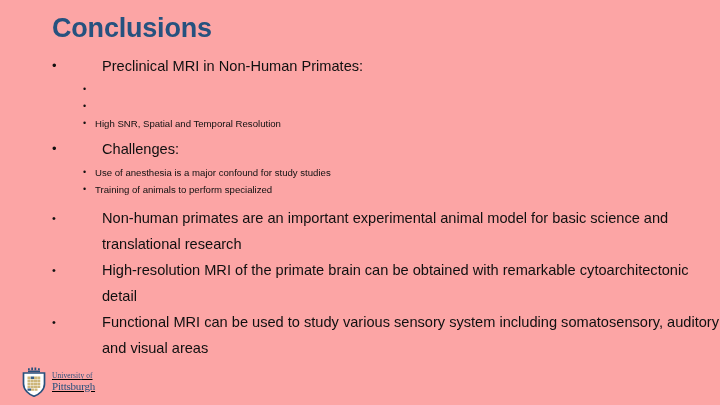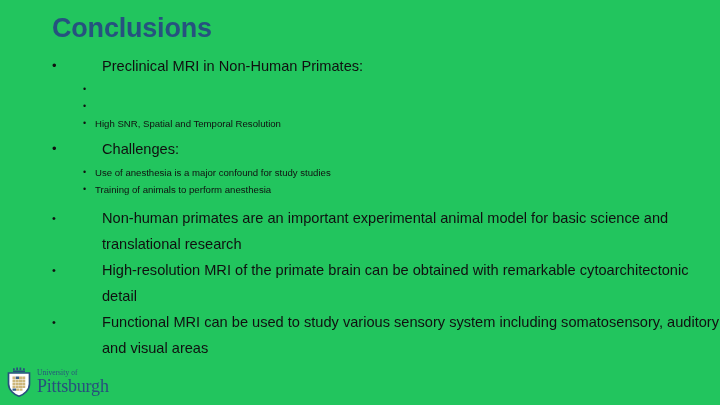--- a/index.html
+++ b/index.html
@@ -8,21 +8,21 @@
     background: #ffffff;
   }
   body {
     font-family: "Liberation Sans", sans-serif;
     -webkit-font-smoothing: antialiased;
   }
   #slide {
     position: relative;
     width: 720px;
     height: 405px;
-    background: #22c55e;
+    background: #fca5a5;
     overflow: hidden;
   }
 
   
   #slide-title {
     position: absolute;
     left: 52px;
     top: 15px;
     font-size: 27px;
     font-weight: bold;
@@ -99,25 +99,26 @@
   .lvl1.para > .bullet-text {
     max-width: 634px;
   }
 
   .gap-small { height: 4px; }
   .gap-med   { height: 7px; }
 
   
   #pitt-logo {
     position: absolute;
-    left: 6px;
+    left: 21px;
     top: 366px;
     display: flex;
     align-items: center;
     height: 32px;
+    text-decoration: underline;
   }
   #pitt-shield-wrap {
     width: 26px;
     height: 30px;
     position: relative;
     flex: 0 0 auto;
   }
   #pitt-wordmark {
     margin-left: 5px;
     display: flex;
@@ -126,21 +127,21 @@
     font-family: "Liberation Serif", serif;
     color: #28507d;
     line-height: 1;
   }
   #pitt-univ-of {
     font-size: 7.4px;
     letter-spacing: 0.1px;
     margin-bottom: 1px;
   }
   #pitt-pittsburgh {
-    font-size: 18px;
+    font-size: 11px;
     letter-spacing: -0.2px;
   }
 </style>
 </head>
 <body>
 
 <div id="slide">
 
   <div id="slide-title">Conclusions</div>
 
@@ -172,21 +173,21 @@
     </div>
 
     <div class="gap-small"></div>
 
     <div class="bullet-row lvl2">
       <span class="bullet-mark">•</span>
       <span class="bullet-text">Use of anesthesia is a major confound for study studies</span>
     </div>
     <div class="bullet-row lvl2">
       <span class="bullet-mark">•</span>
-      <span class="bullet-text">Training of animals to perform anesthesia</span>
+      <span class="bullet-text">Training of animals to perform specialized</span>
     </div>
 
     <div class="gap-med"></div>
 
     <div class="bullet-row lvl1 para">
       <span class="bullet-mark">•</span>
       <span class="bullet-text">Non-human primates are an important experimental animal model for basic science and translational research</span>
     </div>
     <div class="bullet-row lvl1 para">
       <span class="bullet-mark">•</span>

